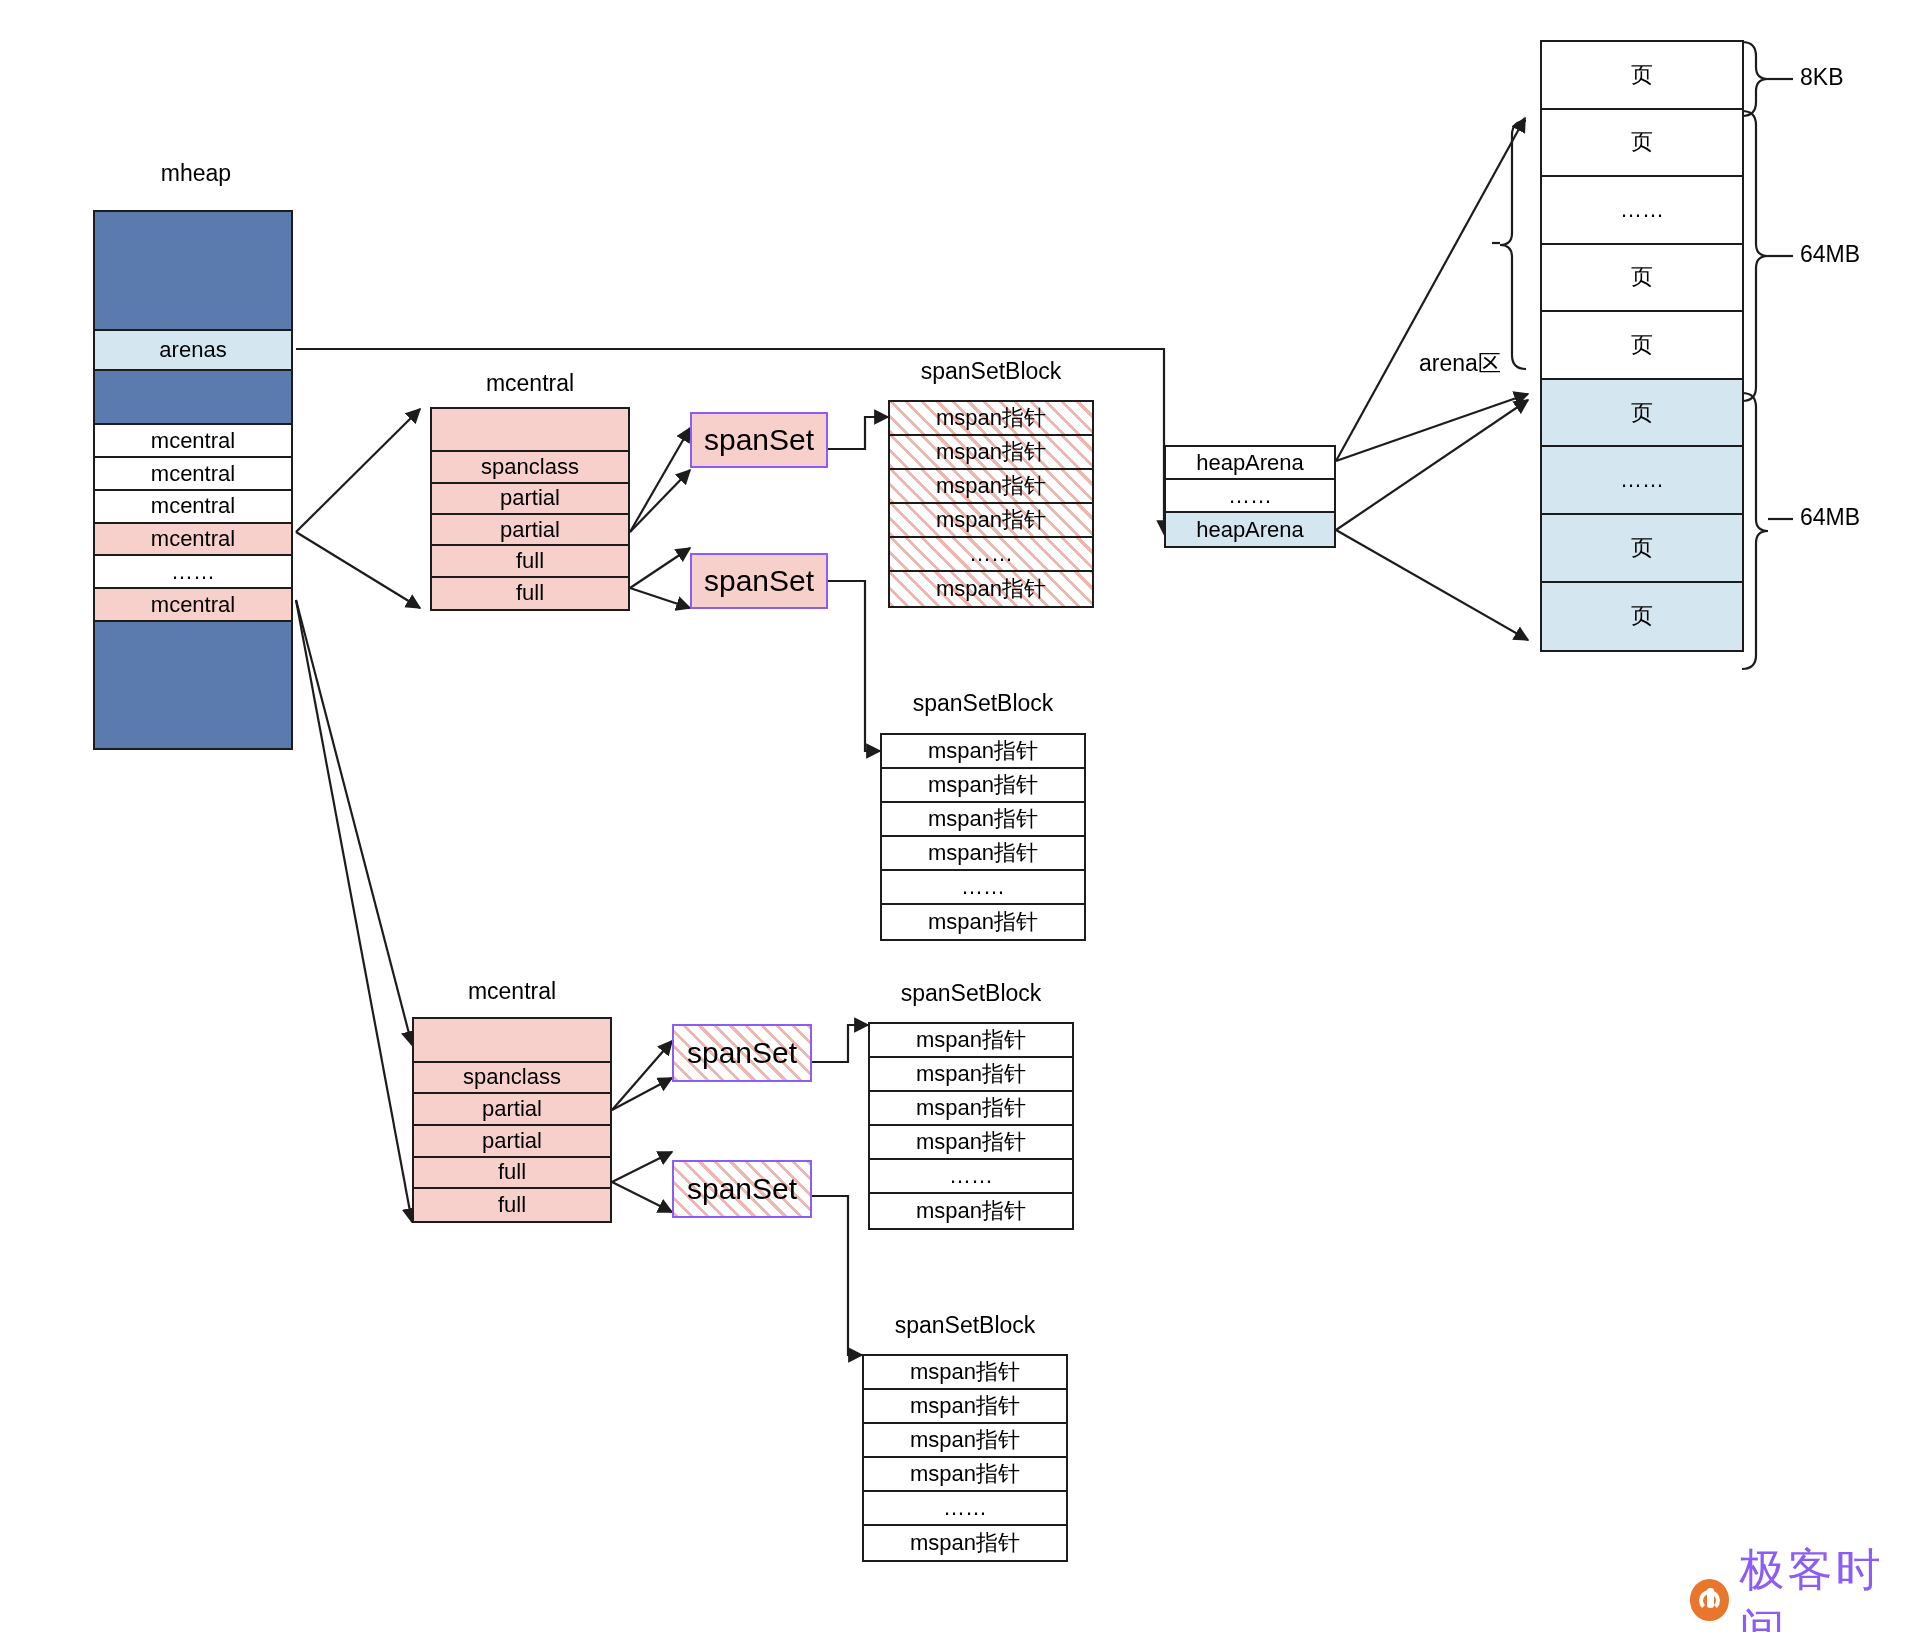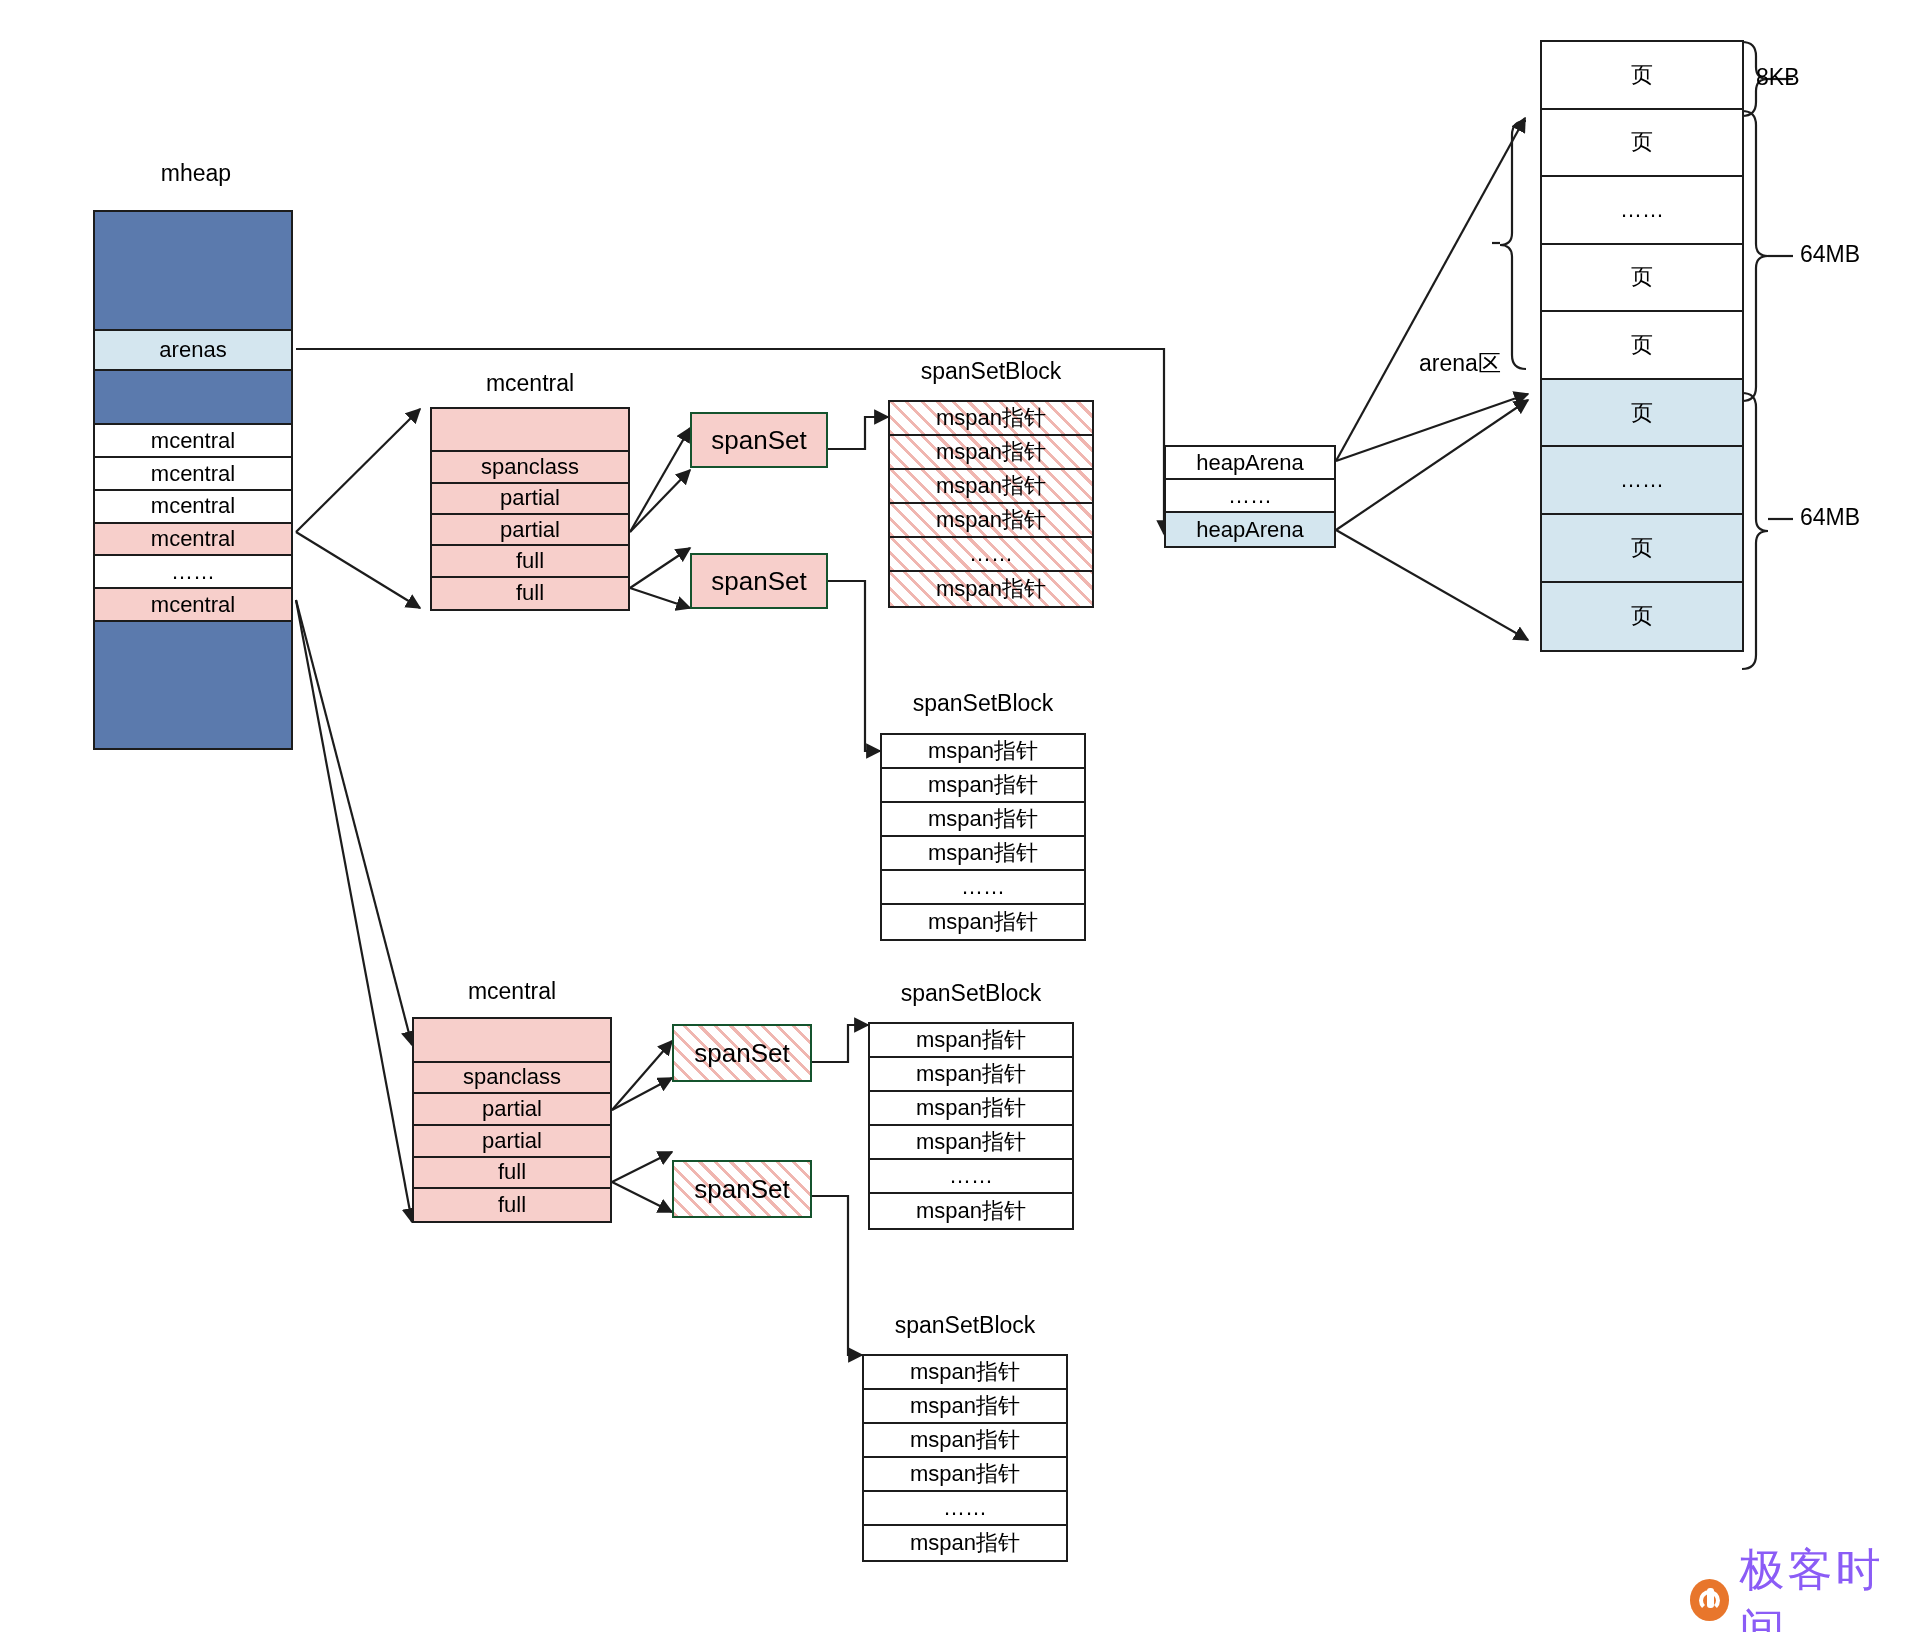--- a/index.html
+++ b/index.html
@@ -73,25 +73,25 @@
         45deg,
         #f0b6b0 0px,
         #f0b6b0 3px,
         #ffffff 3px,
         #ffffff 11px);
   }
 
   .simplebox {
     position: absolute;
     box-sizing: border-box;
-    border: 2px solid #14532d;
+    border: 2px solid #8b5cf6;
     display: flex;
     align-items: center;
     justify-content: center;
-    font-size: 26px;
+    font-size: 30px;
     color: #000;
     white-space: nowrap;
   }
 
   
   #logo {
     position: absolute;
     display: flex;
     align-items: center;
     gap: 10px;
@@ -287,21 +287,21 @@
     <div class="row f-white" style="height:68px;">页</div>
     <div class="row f-white" style="height:68px;">……</div>
     <div class="row f-white" style="height:68px;">页</div>
     <div class="row f-white" style="height:68px;">页</div>
     <div class="row f-ltblue" style="height:68px;">页</div>
     <div class="row f-ltblue" style="height:68px;">……</div>
     <div class="row f-ltblue" style="height:68px;">页</div>
     <div class="row f-ltblue" style="height:68px;">页</div>
   </div>
 
-  <div class="sizelabel" style="left:1756px; top:64px;">8KB</div>
+  <div class="sizelabel" style="left:1800px; top:64px;">8KB</div>
   <div class="sizelabel" style="left:1800px; top:241px;">64MB</div>
   <div class="sizelabel" style="left:1800px; top:504px;">64MB</div>
 
   <div id="logo" style="left:1690px; top:1540px;">
     <span class="mark"></span>
     <span class="wordmark">极客时间</span>
   </div>
 
 </div>
 

